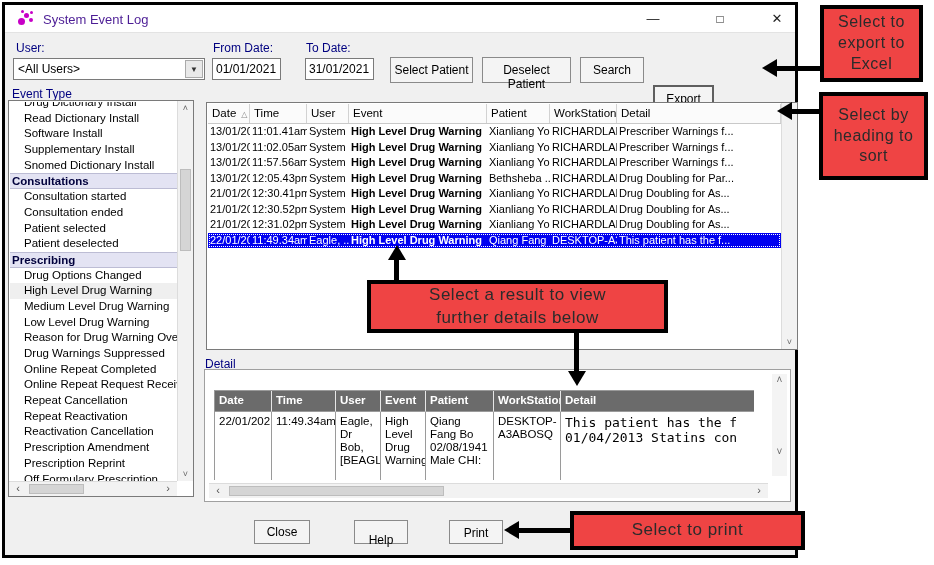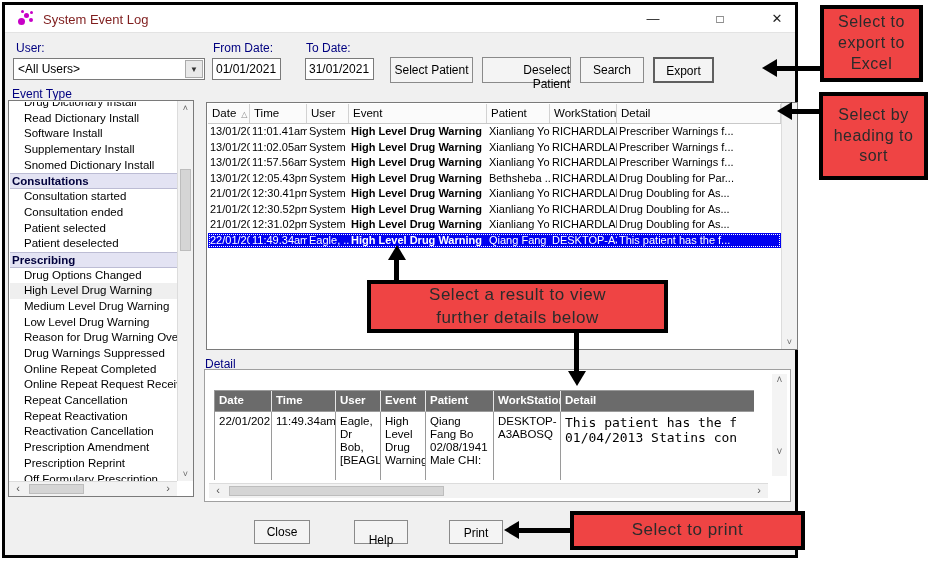--- a/index.html
+++ b/index.html
@@ -7,36 +7,36 @@
   #stage { position:relative; width:934px; height:565px; background:#fff; overflow:hidden; }
 
   
   .dialog { position:absolute; left:2px; top:2px; width:796px; height:556px;
             border:3px solid #000; background:#f0f0f0; }
 
   .titlebar { position:absolute; left:0; top:0; width:790px; height:28px; background:#fff;
               border-bottom:1px solid #e3e3e3; }
   .app-icon { position:absolute; left:12px; top:5px; width:18px; height:18px; }
   .app-icon i { position:absolute; border-radius:50%; background:#c700c7; }
-  .title-text { position:absolute; left:38px; top:7px; font-size:13px; color:#7f1d1d; }
+  .title-text { position:absolute; left:38px; top:7px; font-size:13px; color:#4c1d95; }
   .win-btn { position:absolute; top:0; width:30px; height:28px; text-align:center; line-height:28px;
              font-size:13px; color:#222; cursor:default; }
   .win-min { left:633px; } .win-max { left:700px; font-size:12px; } .win-close { left:757px; }
 
   
   .lbl { position:absolute; font-size:12px; color:#000080; }
   .field { position:absolute; height:22px; background:#fff; border:1px solid #7a7a7a;
            font-size:12px; padding:2px 3px; font-family:"Liberation Sans",sans-serif; }
   .combo { position:absolute; height:22px; background:#fff; border:1px solid #7a7a7a; font-size:12px; }
   .combo .val { position:absolute; left:4px; top:3px; }
   .combo .dd { position:absolute; right:1px; top:1px; width:18px; height:18px; background:#e9e9e9;
                border:1px solid #aaa; text-align:center; font-size:8px; line-height:17px; color:#333; }
   .btn { position:absolute; height:26px; background:#f4f4f4; border:1px solid #8a8a8a;
          font-size:12px; text-align:center; color:#000; padding-top:5px; }
-  .btn-default { border:2px solid #5f5f5f; }
+  .btn-default { border:2px solid #5f5f5f;margin-top:28px; }
 
   
   .sidebar { position:absolute; left:3px; top:95px; width:186px; height:397px;
              background:#fff; border:1px solid #7a7a7a; }
   .sb-viewport { position:absolute; left:1px; top:1px; right:16px; bottom:15px; overflow:hidden; }
   .sb-inner { margin-top:-7px; }
   .sb-item { height:15.7px; line-height:15.7px; font-size:11.5px; padding-left:14px;
              white-space:nowrap; color:#000; }
   .sb-header { font-weight:bold; color:#00003c; background:#e3e3f3; padding-left:2px;
                border-top:1px solid #bcbcd4; border-bottom:1px solid #bcbcd4; }
@@ -131,21 +131,21 @@
       <span class="dd">▼</span>
     </div>
 
     <span class="lbl" style="left:208px;top:36px;">From Date:</span>
     <input class="field" style="left: 207px; top: 53px; width: 69px;" value="01/01/2021">
 
     <span class="lbl" style="left:301px;top:36px;">To Date:</span>
     <input class="field" style="left: 300px; top: 53px; width: 69px;" value="31/01/2021">
 
     <div class="btn" style="left:385px;top:52px;width:83px;">Select Patient</div>
-    <div class="btn" style="left:477px;top:52px;width:89px;text-align:right;">Deselect Patient</div>
+    <div class="btn" style="left:477px;top:52px;width:89px;">Deselect Patient</div>
     <div class="btn" style="left:575px;top:52px;width:64px;">Search</div>
     <div class="btn btn-default" style="left:648px;top:52px;width:61px;">Export</div>
 
     <span class="lbl" style="left:7px;top:82px;">Event Type</span>
     <div class="sidebar">
       <div class="sb-viewport">
         <div class="sb-inner" id="sidebar-list">
             <div class="sb-item">Drug Dictionary Install</div>
             <div class="sb-item">Read Dictionary Install</div>
             <div class="sb-item">Software Install</div>

